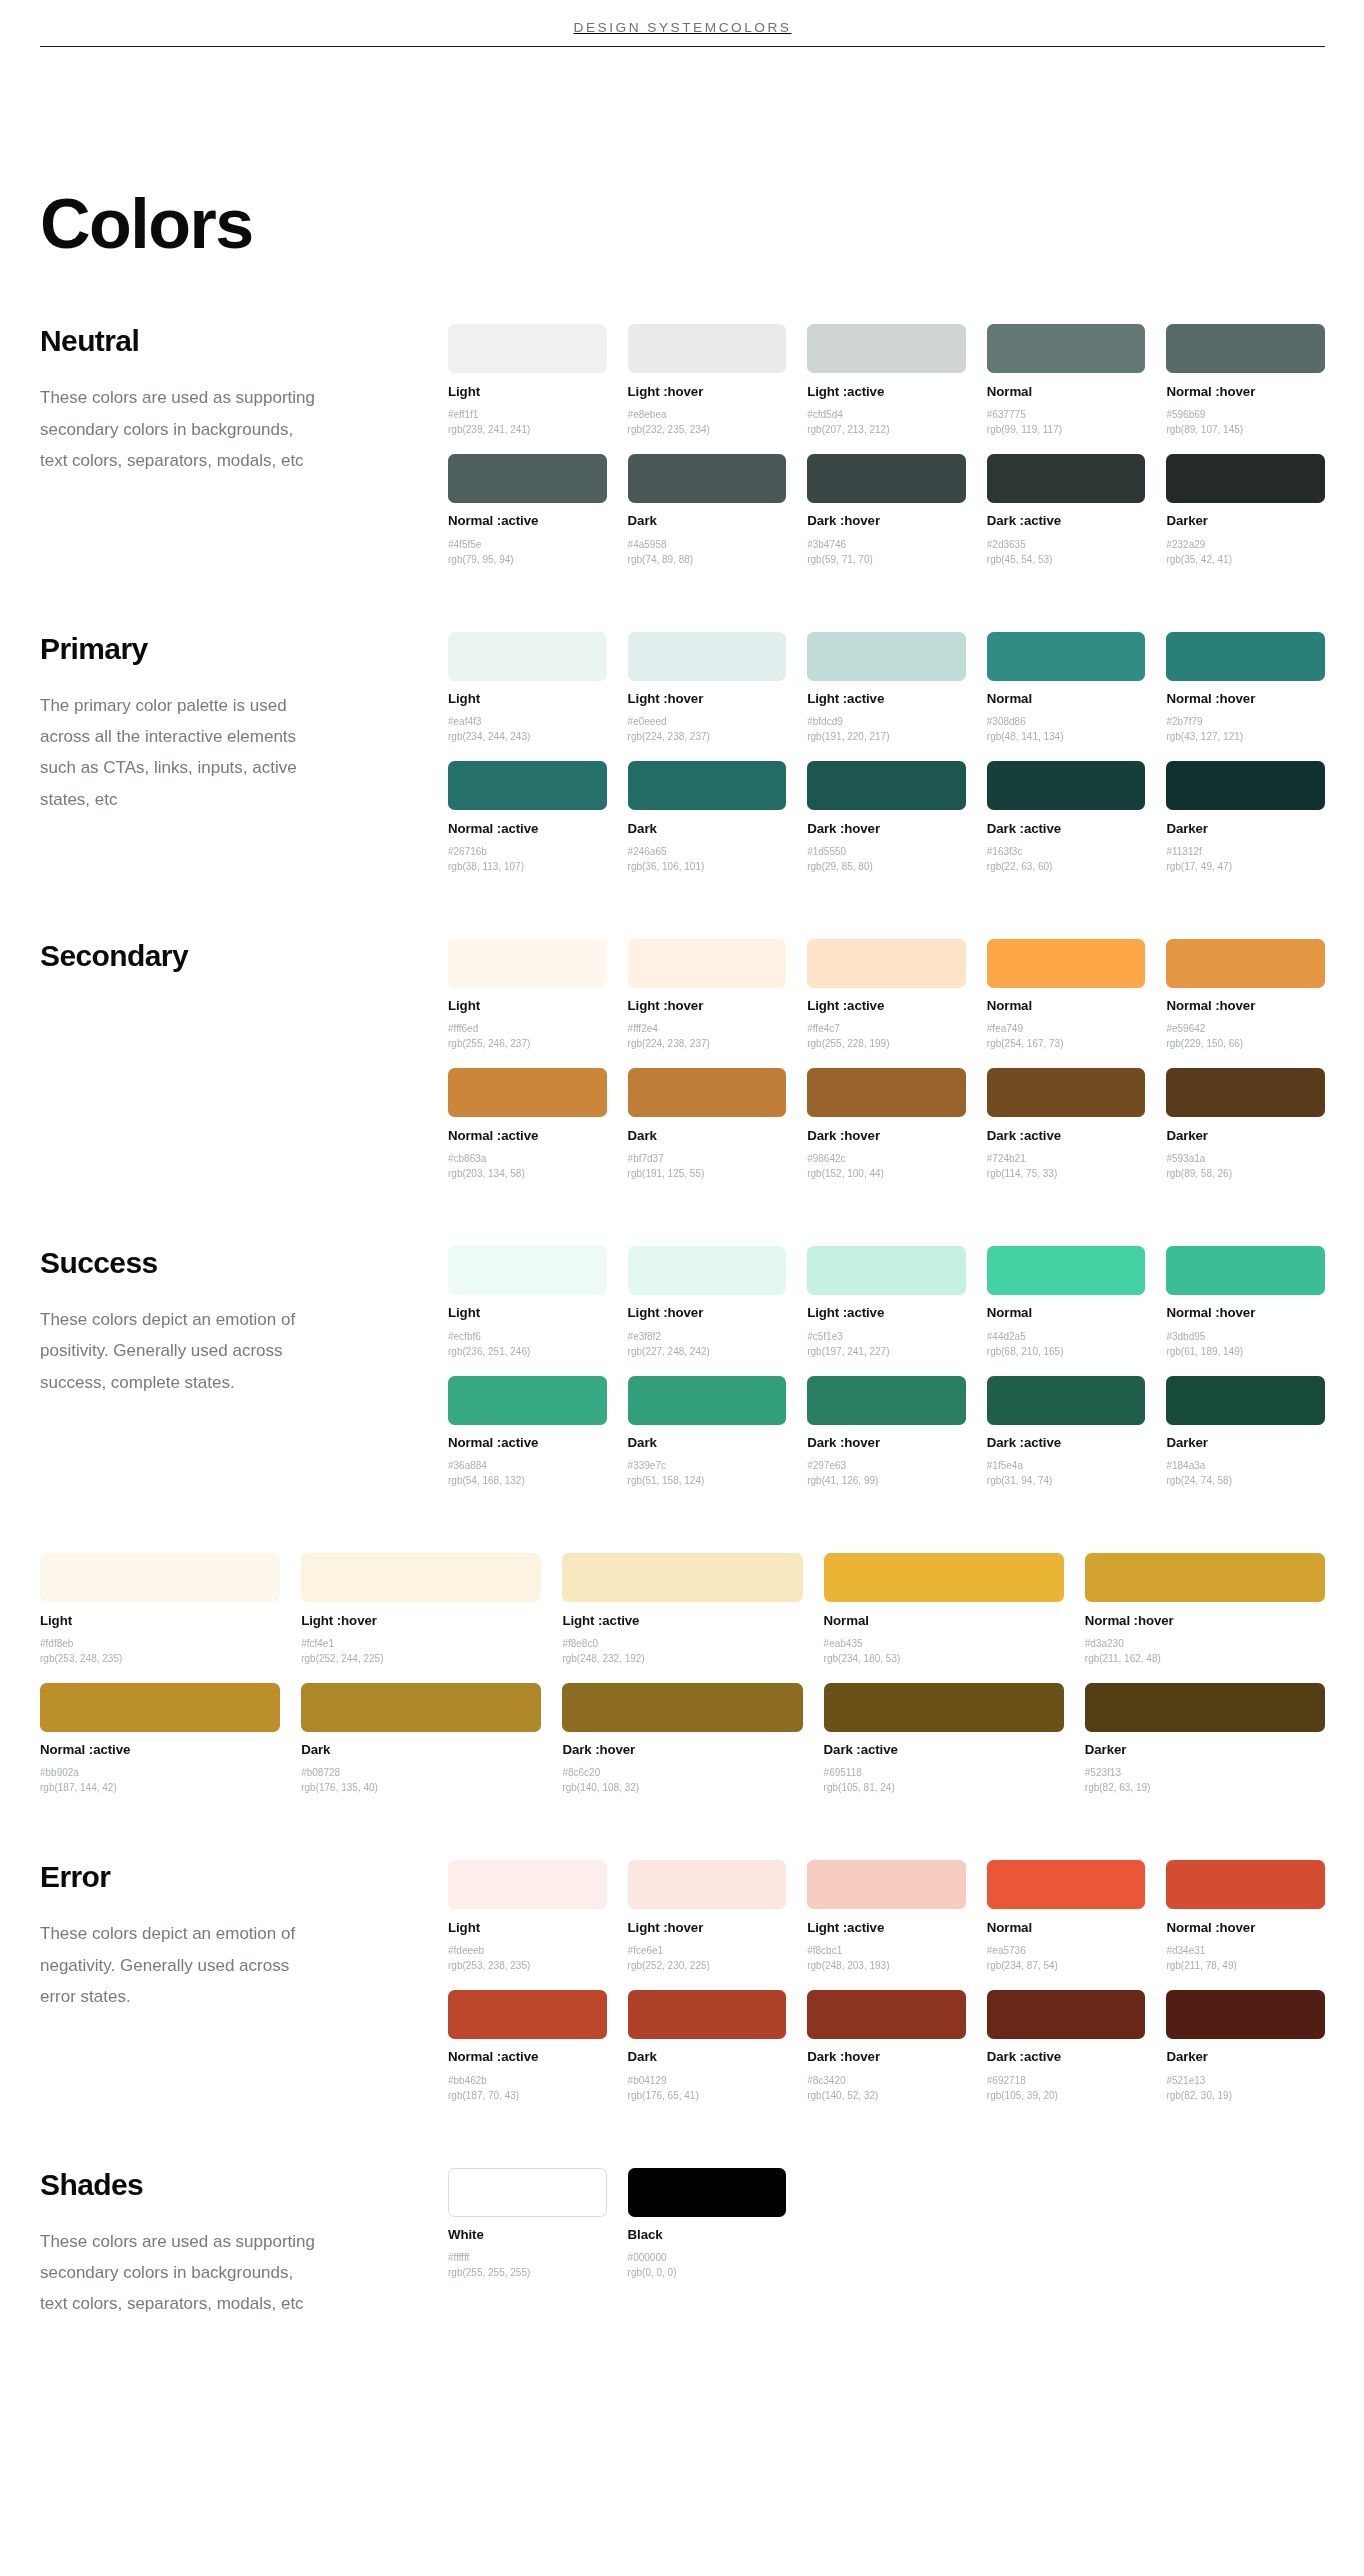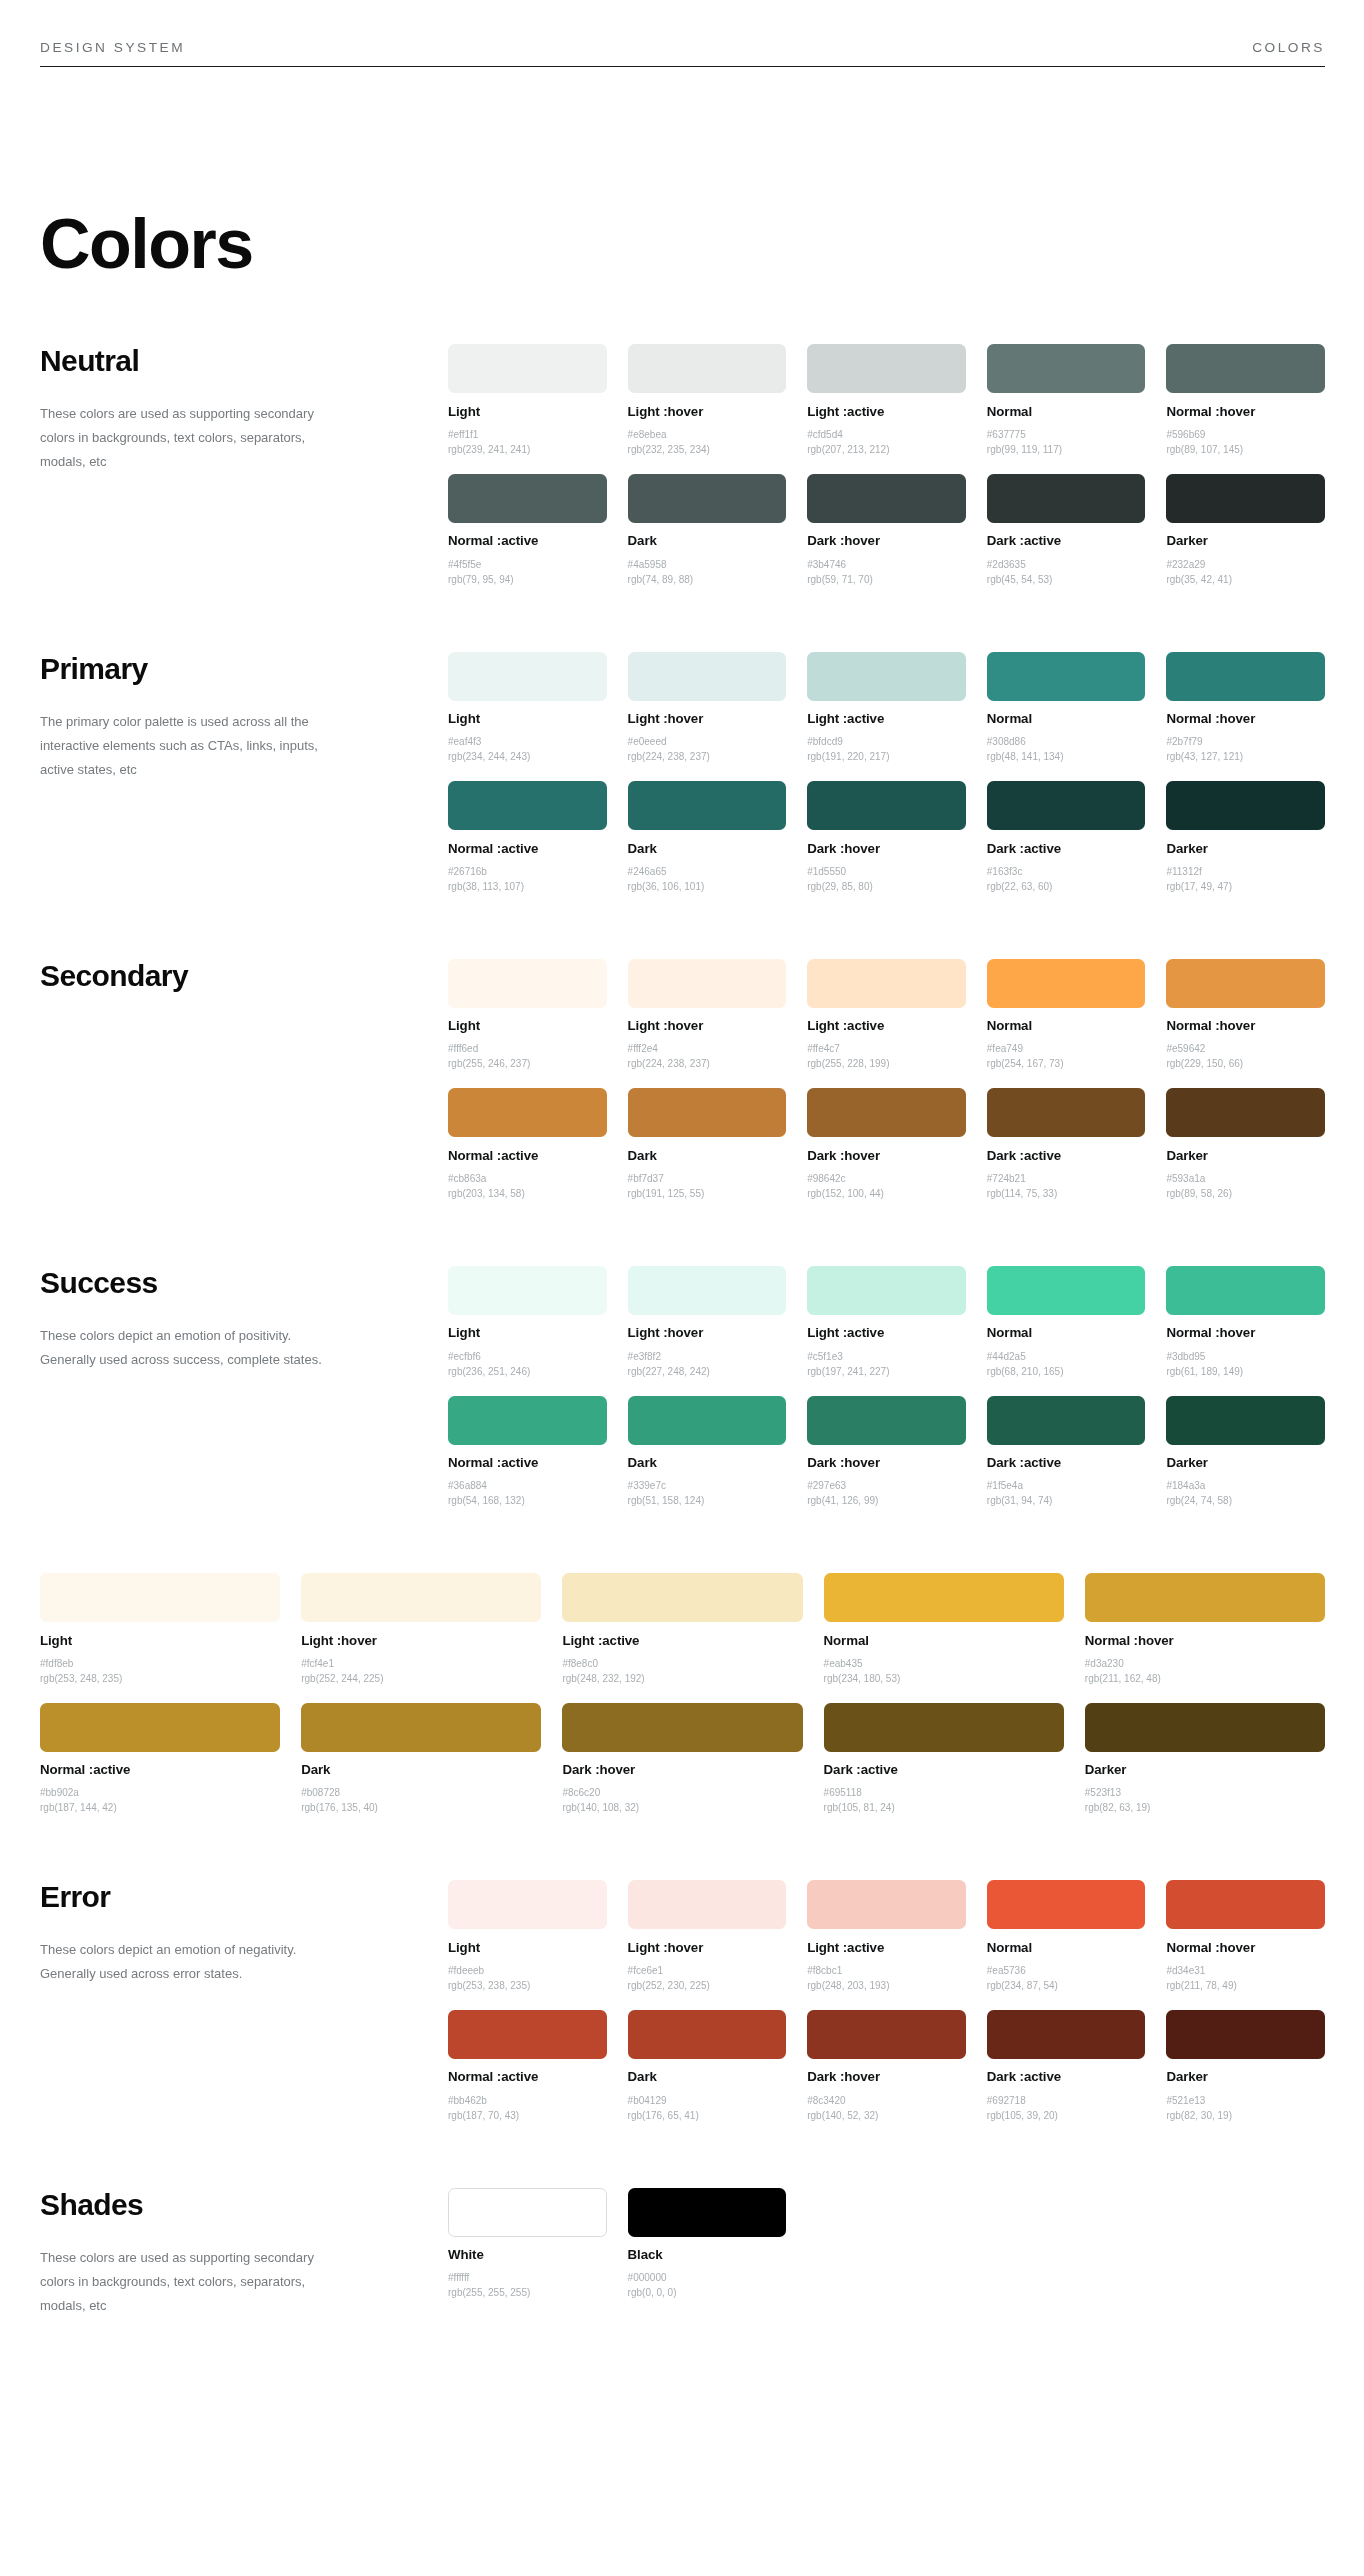--- a/index.html
+++ b/index.html
@@ -14,25 +14,26 @@
   .page {
     width: 1365px;
     min-height: 2576px;
     padding: 0 40px;
     position: relative;
   }
 
   
   .topbar {
     display: flex;
-    justify-content: space-between;
+    justify-content: center;
     align-items: flex-end;
-    padding-top: 40px;
+    padding-top: 20px;
     padding-bottom: 11.4px;
     border-bottom: 1.9px solid #1b1b1b;
+    text-decoration: underline;
   }
   .topbar-label {
     font-size: 13.7px;
     letter-spacing: 2.5px;
     color: #6d7275;
     font-weight: 400;
   }
 
   
   .page-title {
@@ -58,21 +59,21 @@
   }
   .section-title {
     font-size: 30px;
     font-weight: 700;
     letter-spacing: -0.6px;
     color: #0b0b0b;
     line-height: 1.1;
   }
   .section-desc {
     margin-top: 25px;
-    font-size: 13px;
+    font-size: 17px;
     line-height: 1.85;
     color: #767b7f;
     max-width: 284px;
   }
 
   
   .swatch-grid {
     flex: 1;
     display: grid;
     grid-template-columns: repeat(5, 1fr);

